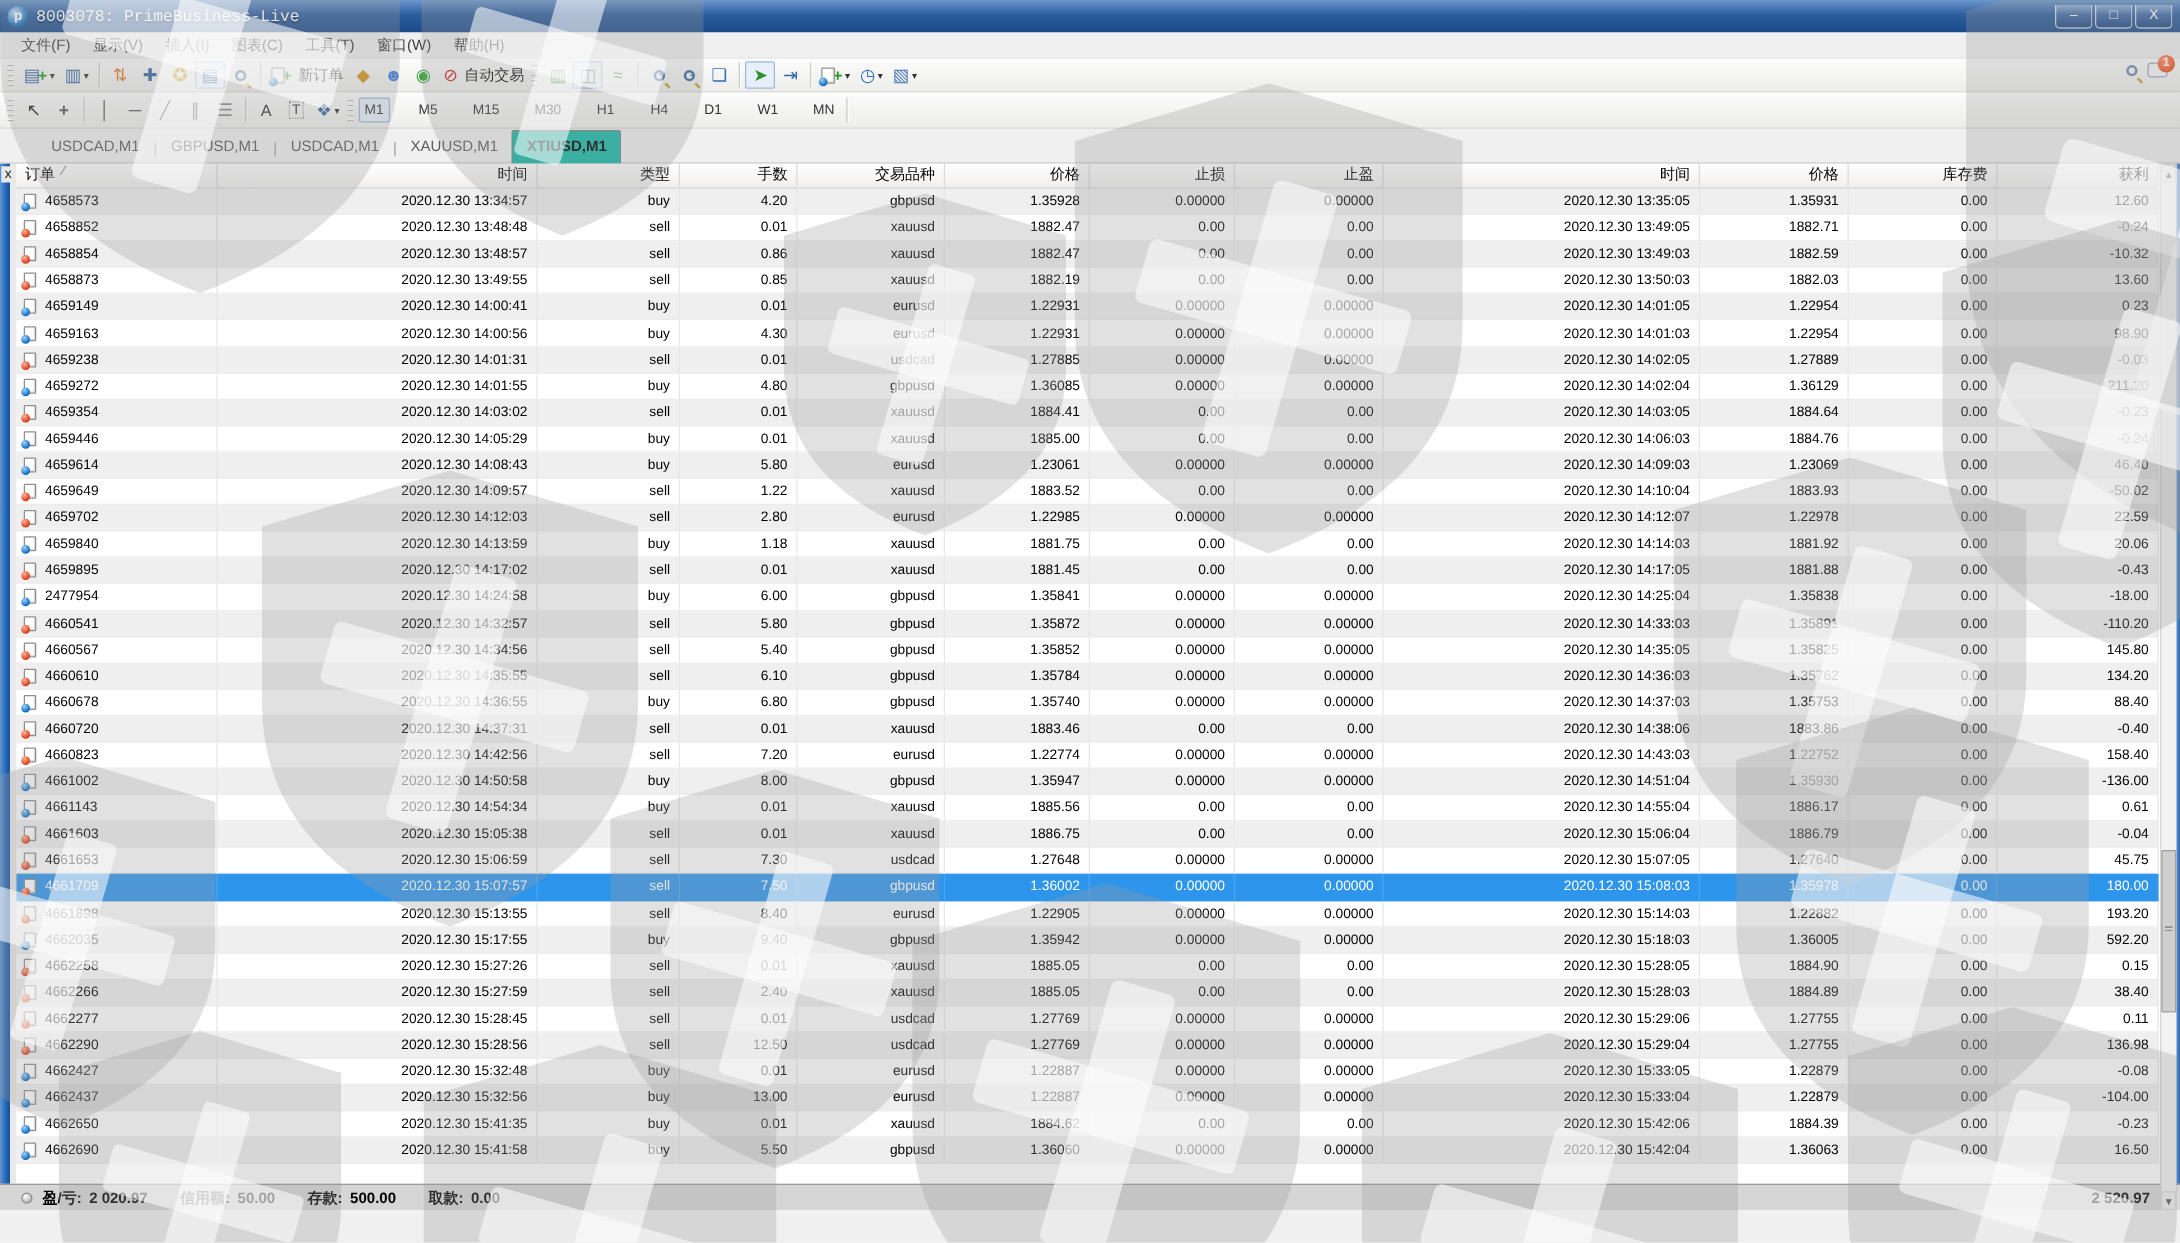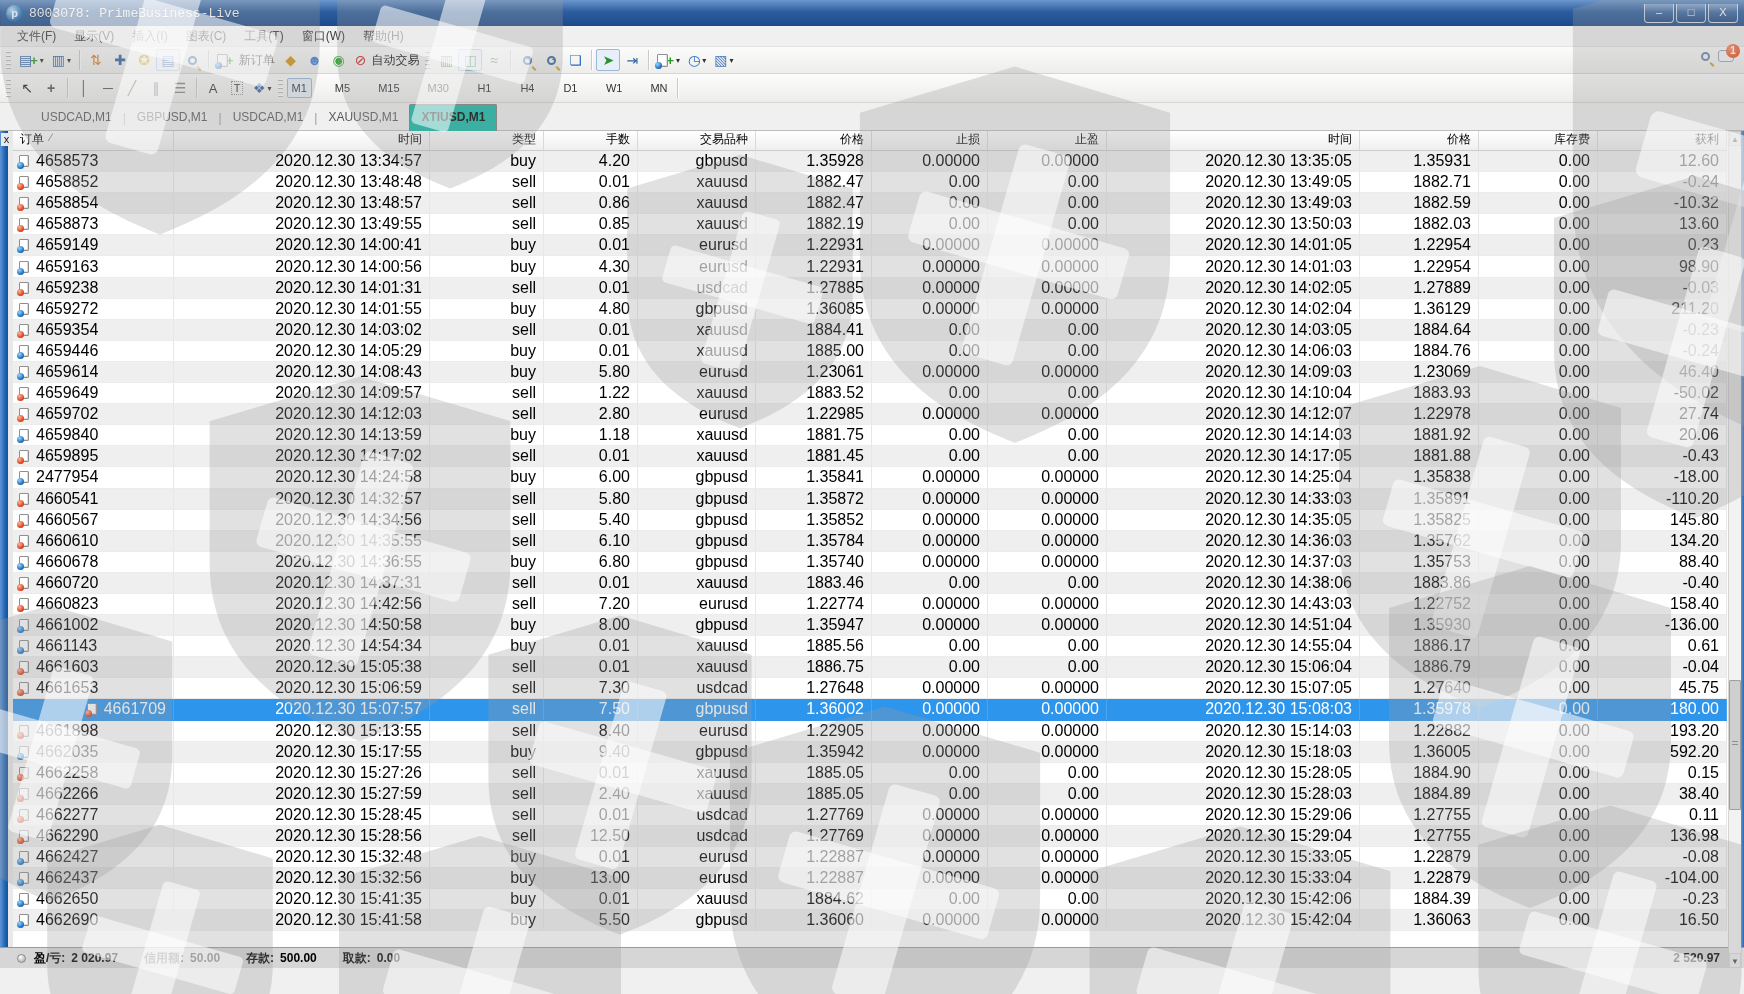--- a/index.html
+++ b/index.html
@@ -65,28 +65,28 @@
   .panel-close{position:absolute;left:1px;top:2px;width:11px;height:13px;font-size:11px;line-height:12px;
     text-align:center;color:#222;background:#e9e9e9;z-index:3;}
   .hrow{display:flex;height:20px;margin-left:13px;width:1714px;
     background:linear-gradient(#ffffff,#f1efee);border-bottom:1px solid #cccccc;
     font-size:12px;color:#000;align-items:center;}
   .hcell{height:100%;display:flex;justify-content:flex-end;padding:0 7px;
     border-right:1px solid #d9d9d9;white-space:nowrap;}
   .hcell.c0{justify-content:flex-start;}
   .sortmark{color:#777;margin-left:6px;font-size:11px;}
   .rows{margin-left:13px;width:1714px;}
-  .row{display:flex;height:21.1px;font-size:16px;color:#000;align-items:center;border-bottom:1px solid #ececec;}
+  .row{display:flex;height:21.1px;font-size:11px;color:#000;align-items:center;border-bottom:1px solid #ececec;}
   .row:nth-child(odd){background:#efeff0;}
   .cell{height:100%;display:flex;align-items:center;justify-content:flex-end;padding:0 7px;
     border-right:1px solid #e7e7e7;white-space:nowrap;overflow:hidden;}
   .cell.c0{justify-content:flex-start;gap:7px;padding-left:6px;}
   .cell.c0 .doc{width:10px;height:12px;}
   .row.sel{background:#2e95ec;color:#fff;border-bottom-color:#2e95ec;}
-  .row.sel .cell{border-right-color:rgba(255,255,255,.15);justify-content:flex-end;}
+  .row.sel .cell{border-right-color:rgba(255,255,255,.15);}
   .c0{width:161px}.c1{width:256px}.c2{width:114px}.c3{width:94px}.c4{width:118px}.c5{width:116px}
   .c6{width:116px}.c7{width:119px}.c8{width:253px}.c9{width:119px}.c10{width:119px}.c11{width:129px}
 
   
   .sumrow{position:absolute;left:0;right:0;bottom:0;height:21px;background:#d6d6d6;border-top:1px solid #9a9a9a;
     display:flex;align-items:center;font-size:12px;font-weight:bold;color:#000;padding-left:17px;gap:6px;}
   .balldot{width:9px;height:9px;border-radius:50%;background:radial-gradient(circle at 35% 30%,#fff,#9e9e9e);
     border:1px solid #8a8a8a;margin-right:2px;}
   .sumgap{width:14px;}
   .sumtotal{position:absolute;right:24px;}
@@ -531,21 +531,21 @@
         <span class="cell c1">2020.12.30 14:12:03</span>
         <span class="cell c2">sell</span>
         <span class="cell c3">2.80</span>
         <span class="cell c4">eurusd</span>
         <span class="cell c5">1.22985</span>
         <span class="cell c6">0.00000</span>
         <span class="cell c7">0.00000</span>
         <span class="cell c8">2020.12.30 14:12:07</span>
         <span class="cell c9">1.22978</span>
         <span class="cell c10">0.00</span>
-        <span class="cell c11">27.74</span>
+        <span class="cell c11">22.59</span>
       </div>
       <div class="row">
         <span class="cell c0">
           <span class="doc buy"></span>
           <span>4659840</span>
         </span>
         <span class="cell c1">2020.12.30 14:13:59</span>
         <span class="cell c2">buy</span>
         <span class="cell c3">1.18</span>
         <span class="cell c4">xauusd</span>

